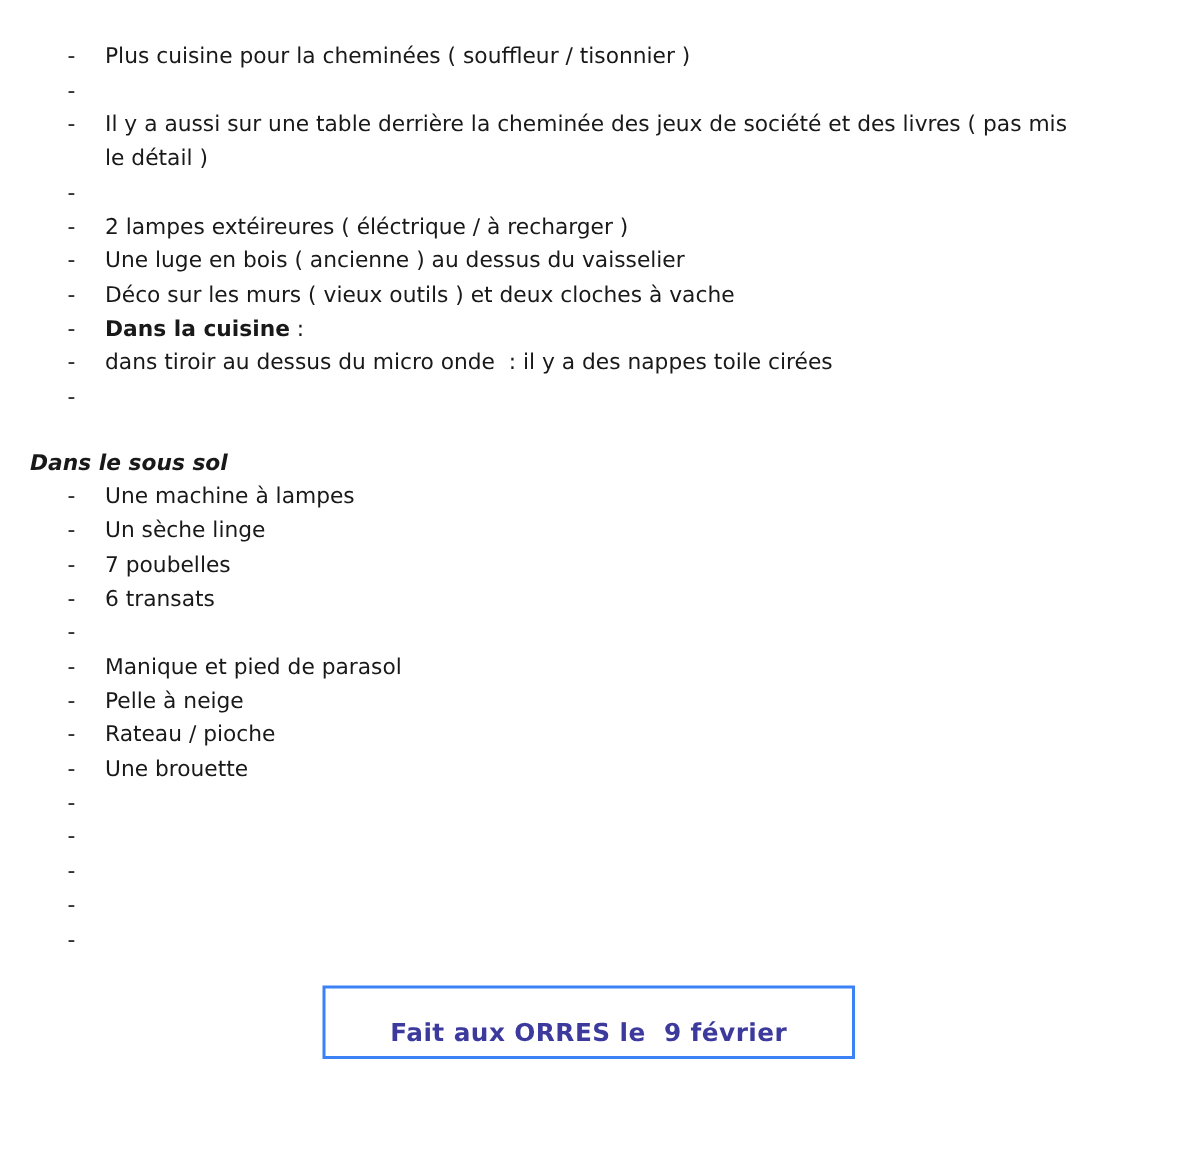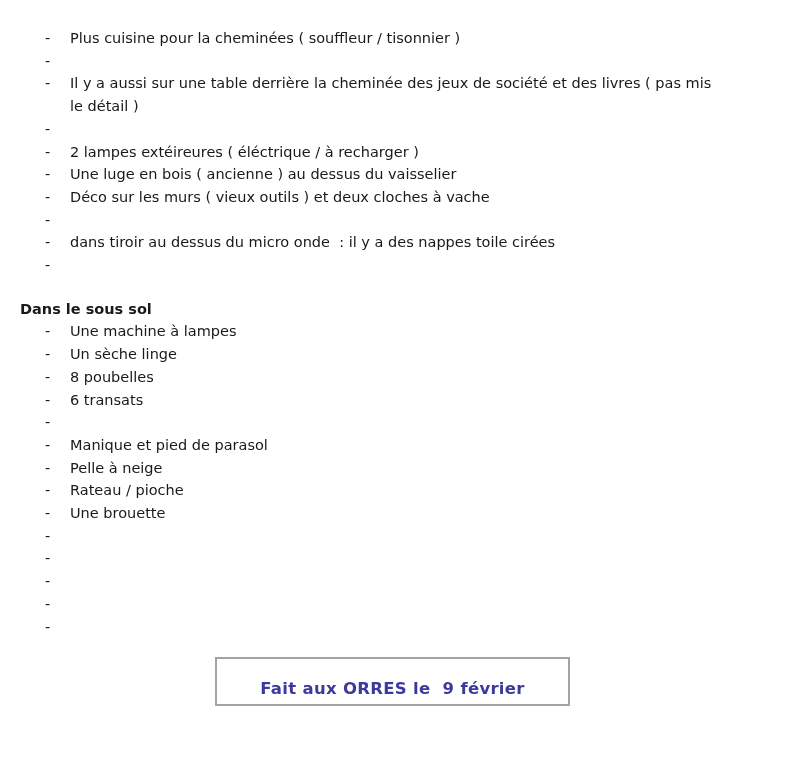--- a/index.html
+++ b/index.html
@@ -27,27 +27,28 @@
     flex: 0 1 auto;
     max-width: 682px;
     white-space: pre-wrap;
   }
   .bold { font-weight: bold; }
   .kitchen-list { margin-top: 44px; }
   .h-sous-sol {
     margin: 21px 0 0 20px;
     font-weight: bold;
     white-space: pre;
+    font-style: italic;
   }
   .footer-box {
     margin-top: 19px;
     margin-left: 215px;
     width: 355px;
     height: 49px;
-    border: 2px solid #a3a3a3;
+    border: 2px solid #3b82f6;
     display: flex;
     align-items: flex-end;
     justify-content: center;
     padding-bottom: 5px;
     background: #ffffff;
   }
   .footer-text {
     color: #3c3a9d;
     font-weight: bold;
     font-size: 16.5px;
@@ -88,20 +89,21 @@
       </li>
       <li>
         <span class="dash">-</span>
         <span class="txt">Déco sur les murs ( vieux outils ) et deux cloches à vache</span>
       </li>
     </ul>
 
     <ul class="blist kitchen-list">
       <li>
         <span class="dash">-</span>
+        <span class="txt"><span class="bold">Dans la cuisine</span><span> :</span></span>
       </li>
       <li>
         <span class="dash">-</span>
         <span class="txt">dans tiroir au dessus du micro onde  : il y a des nappes toile cirées</span>
       </li>
       <li>
         <span class="dash">-</span>
       </li>
     </ul>
 
@@ -111,21 +113,21 @@
       <li>
         <span class="dash">-</span>
         <span class="txt">Une machine à lampes</span>
       </li>
       <li>
         <span class="dash">-</span>
         <span class="txt">Un sèche linge</span>
       </li>
       <li>
         <span class="dash">-</span>
-        <span class="txt">8 poubelles</span>
+        <span class="txt">7 poubelles</span>
       </li>
       <li>
         <span class="dash">-</span>
         <span class="txt">6 transats</span>
       </li>
       <li>
         <span class="dash">-</span>
       </li>
       <li>
         <span class="dash">-</span>

